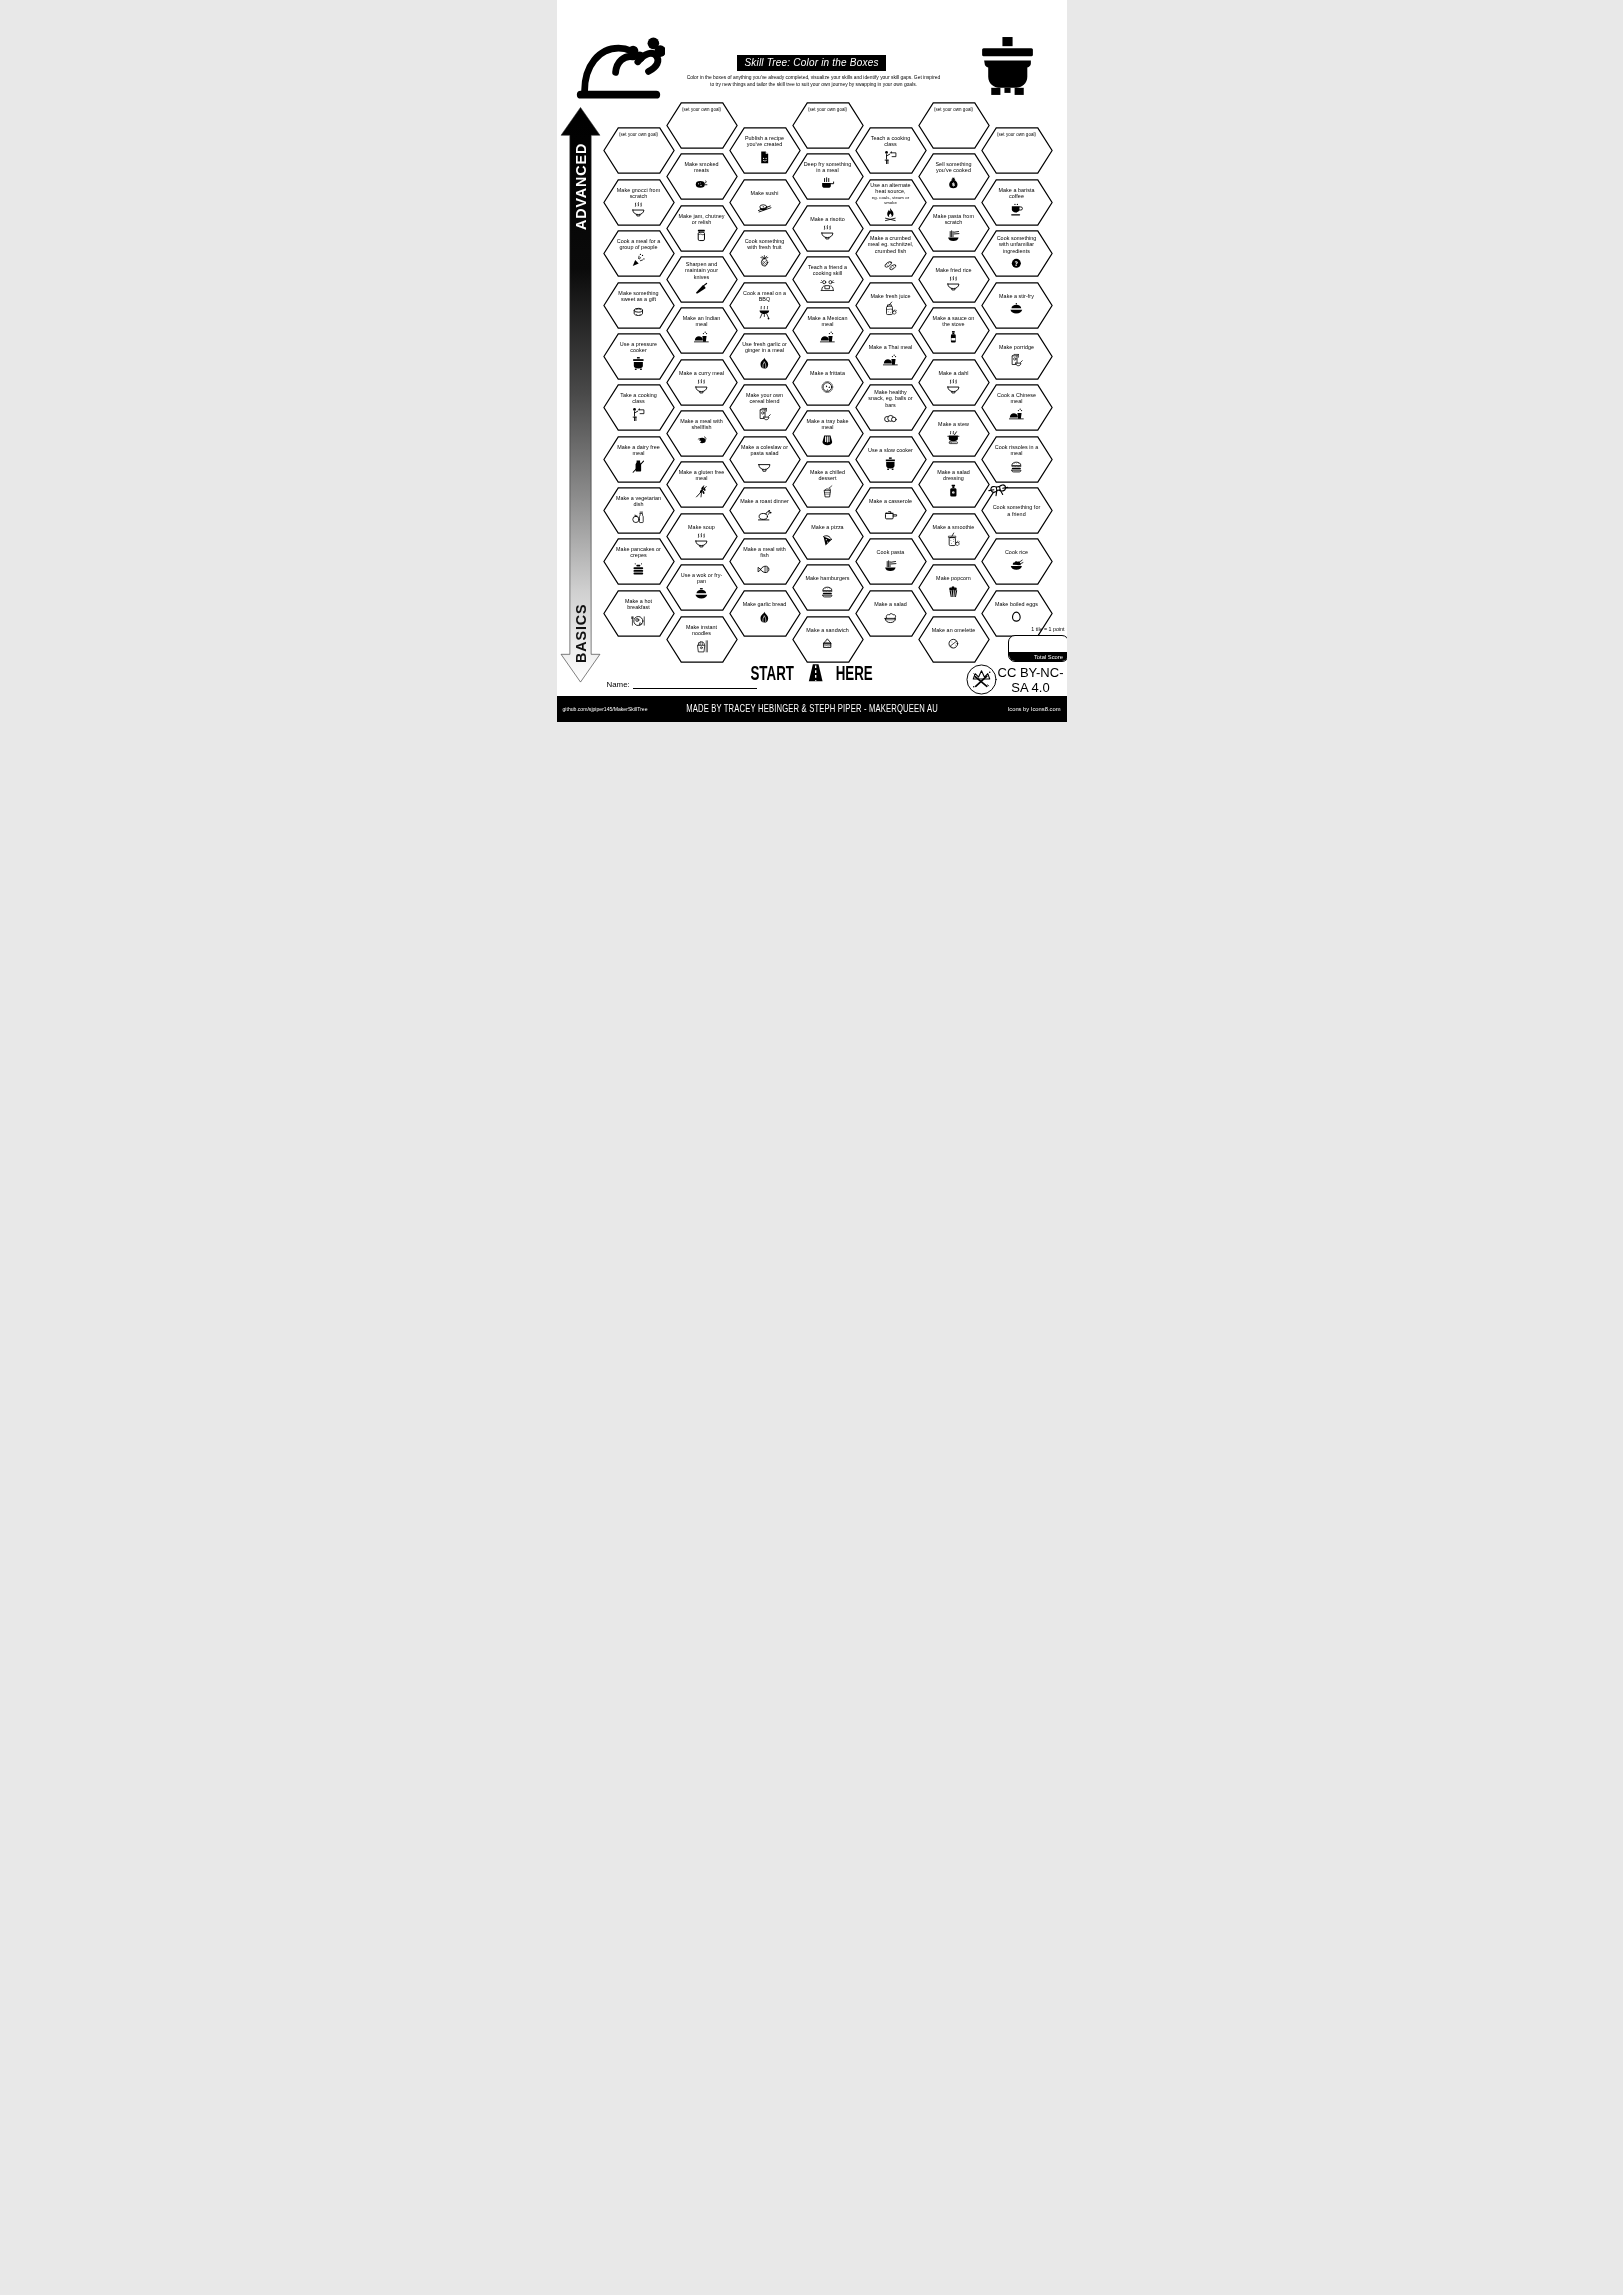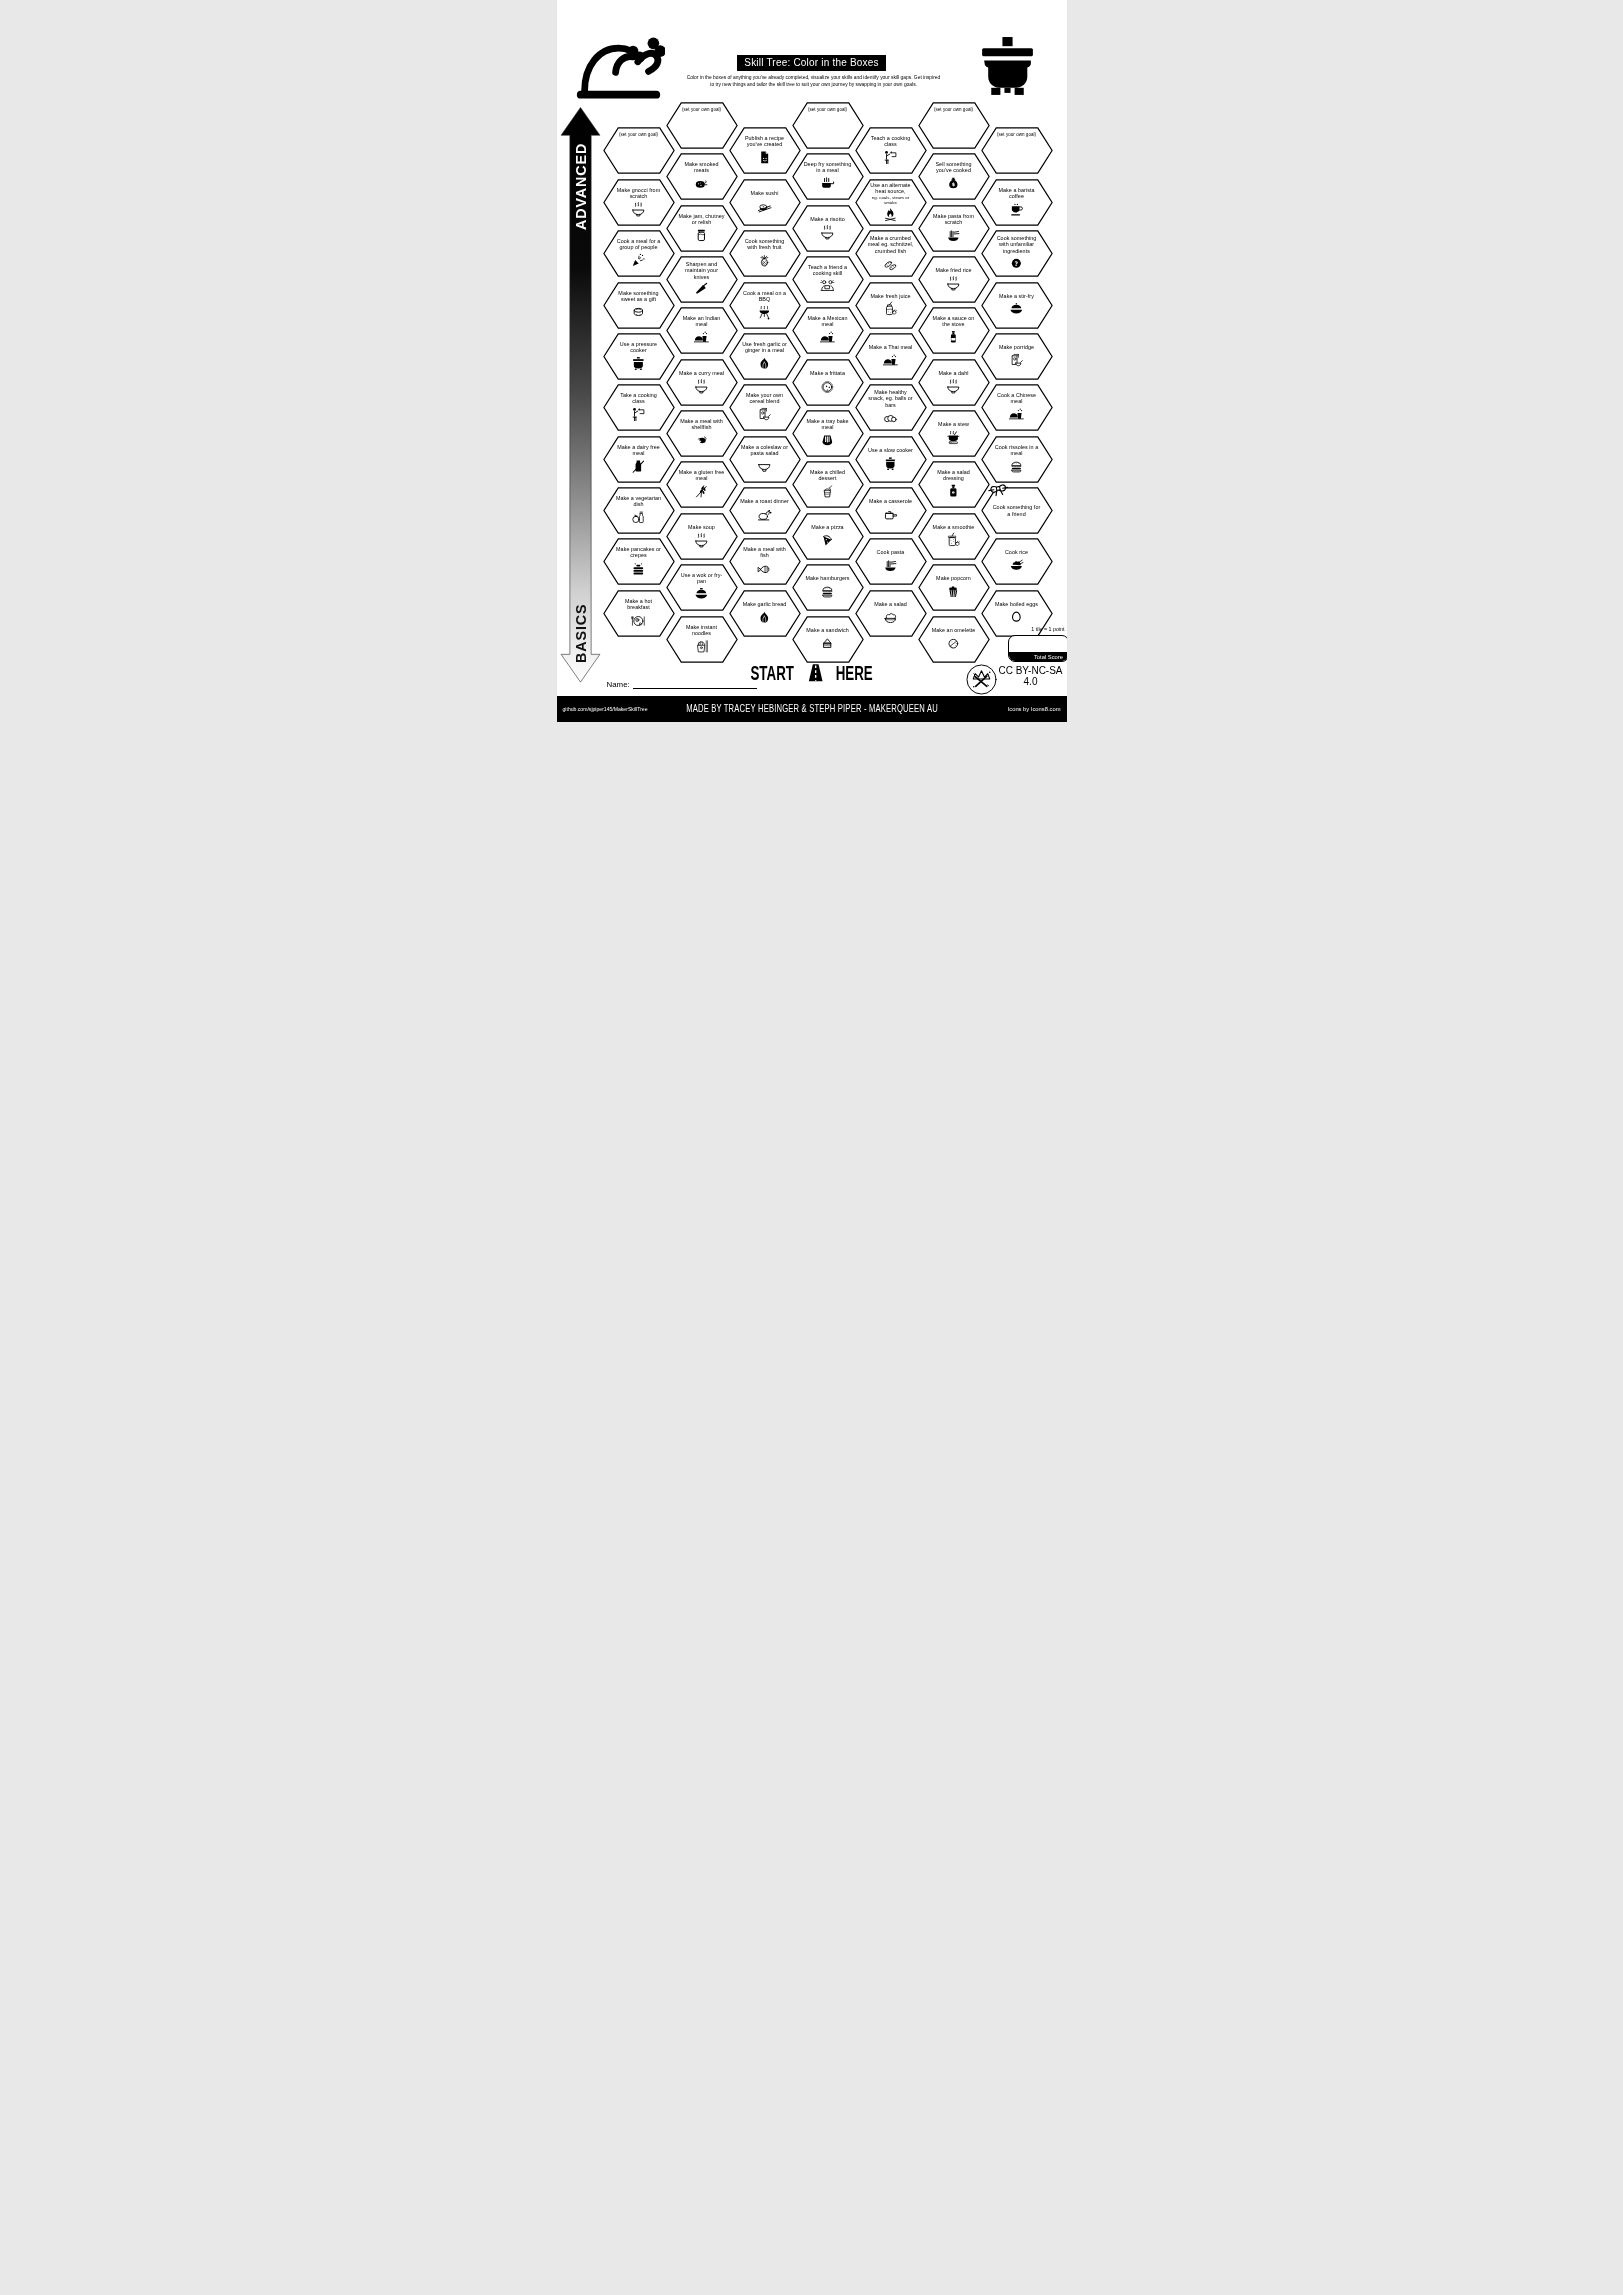--- a/index.html
+++ b/index.html
@@ -7,21 +7,21 @@
         font-family:"Liberation Sans",sans-serif;color:#000;overflow:hidden;}
 
   
   #turkey{position:absolute;left:15.7px;top:22px;width:93px;height:78px;}
   #pot{position:absolute;left:418px;top:35px;width:65px;height:64px;}
   #title{position:absolute;left:0;top:12px;width:100%;text-align:center;line-height:.92;}
   #title span{display:inline-block;font-size:38px;font-weight:800;letter-spacing:0;
               transform:scale(.74,1.18);transform-origin:center top;white-space:nowrap;}
   #subtitle-wrap{position:absolute;left:0;top:55px;width:100%;text-align:center;}
   #subtitle{display:inline-block;background:#000;color:#fff;font-size:10px;
-            padding:1.9px 7.4px 2.8px;letter-spacing:0.2px;}
+            padding:1.9px 7.4px 2.8px;letter-spacing:0.2px;font-style:italic;}
   #desc{position:absolute;left:117px;top:74px;width:280px;text-align:center;
         font-size:4.9px;line-height:1.5;}
 
   
   #arrow{position:absolute;left:3.7px;top:107px;width:41px;height:576px;}
   .axis-label{position:absolute;width:20.4px;display:flex;align-items:center;justify-content:center;
               writing-mode:vertical-rl;transform:rotate(180deg);
               font-weight:700;font-size:14.3px;letter-spacing:0.9px;}
   #adv{left:14px;top:117px;height:139px;color:#fff;}
   #bas{left:14px;top:587px;height:93px;color:#111;}
@@ -47,21 +47,21 @@
   #road{width:19.4px;height:22px;}
   #name-row{position:absolute;left:50px;top:679px;display:flex;align-items:flex-end;gap:3.7px;}
   #name-label{font-size:7.9px;}
   #name-line{width:124px;height:9.3px;border-bottom:0.9px solid #000;}
   #tile-note{position:absolute;left:439px;top:626px;width:69px;text-align:right;font-size:5.3px;}
   #score-box{position:absolute;left:451px;top:635px;width:59px;height:25.4px;background:#fff;
              border:1.2px solid #000;border-radius:7px;overflow:hidden;}
   #score-band{position:absolute;left:0;right:0;bottom:0;height:9.3px;background:#000;color:#fff;
               font-size:5.8px;display:flex;align-items:center;justify-content:flex-end;
               padding-right:4.6px;}
-  #license{position:absolute;left:439px;top:665px;width:70px;text-align:center;font-size:10px;}
+  #license{position:absolute;left:439px;top:665px;width:70px;text-align:center;font-size:13px;}
   #logo{position:absolute;left:409px;top:664px;width:31px;height:31px;z-index:5;}
 
   #footer{position:absolute;left:0;top:696px;width:100%;height:26px;background:#000;color:#fff;}
   #f-left{position:absolute;left:6px;top:50%;transform:translateY(-50%);font-size:5.1px;}
   #f-center{position:absolute;left:50%;top:50%;transform:translate(-50%,-50%) scale(.85,1.15);
             font-size:9px;letter-spacing:0.2px;white-space:nowrap;}
   #f-right{position:absolute;right:6px;top:50%;transform:translateY(-50%);font-size:5.8px;}
 </style>
 </head>
 <body>

